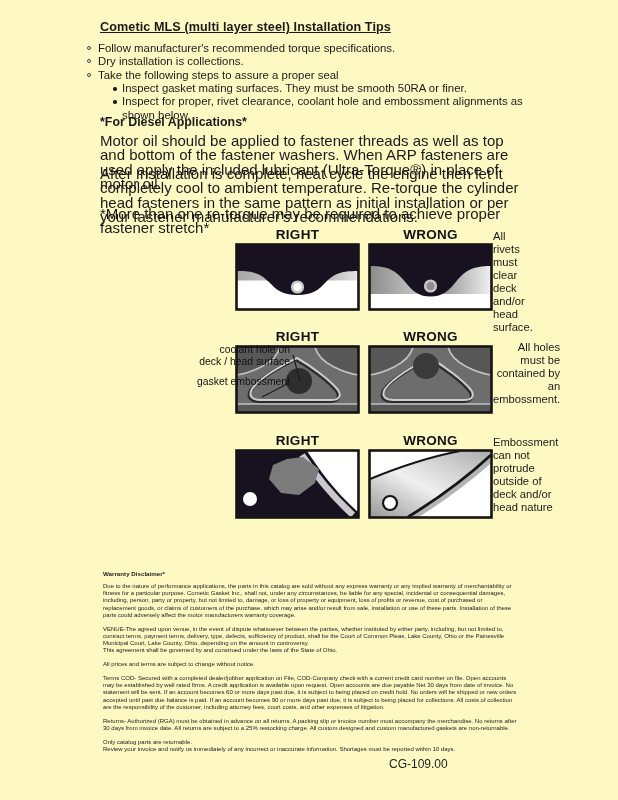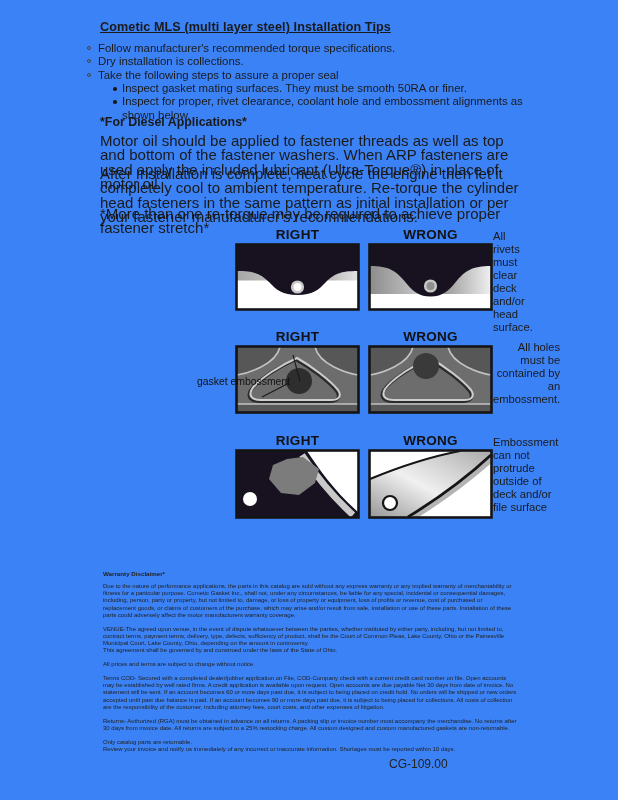--- a/index.html
+++ b/index.html
@@ -1,16 +1,16 @@
 <!DOCTYPE html>
 <html><head>
 <meta charset="utf-8">
 <style>
   html,body{margin:0;padding:0;background:#ffffff;}
-  .page{position:relative;width:618px;height:800px;background:#3b82f6;
+  .page{position:relative;width:618px;height:800px;background:#fef9c3;
         font-family:"Liberation Sans",sans-serif;color:#1a1a1a;overflow:hidden;}
   .title{position:absolute;left:100px;top:20px;font-size:12.6px;font-weight:bold;
          text-decoration:underline;letter-spacing:.1px;}
   .bullets{position:absolute;left:87px;top:42px;width:445px;}
   .bullet-item{position:relative;padding-left:11px;font-size:11.4px;line-height:13.3px;}
   .ring{position:absolute;left:0;top:4.2px;width:4px;height:4px;border:1px solid #444;
         border-radius:50%;box-sizing:border-box;}
   .sub-bullets{position:absolute;left:113px;top:82px;width:425px;}
   .sub-item{position:relative;padding-left:9px;font-size:11.4px;line-height:13.3px;}
   .dot{position:absolute;left:0;top:5px;width:3.6px;height:3.6px;background:#1a1a1a;border-radius:50%;}
@@ -158,20 +158,24 @@
             <path d="M62,13 C76,21 95,35 103,45 C107,51 104,55 96,55 L26,55 C17,55 13,51 17,44 C25,33 46,20 62,13 Z" fill="none" stroke="#cdcdcd" stroke-width="2.1"></path>
             <circle cx="58" cy="21" r="13" fill="#3a3a3a"></circle>
             <rect x="1.5" y="1.5" width="122" height="66" fill="none" stroke="#141414" stroke-width="2.6"></rect>
           </svg>
         </div>
       </div>
     </div>
     <div class="row-caption centered">All holes must be contained by an embossment.</div>
   </div>
 
+  <div class="diagram-label lbl-coolant">
+    <div>coolant hole on</div>
+    <div>deck / head surface</div>
+  </div>
   <div class="diagram-label lbl-emboss">
     <div>gasket embossment</div>
   </div>
   <svg class="leader-svg" width="260" height="80" viewBox="0 0 260 80">
     <line x1="183" y1="17" x2="190" y2="43" stroke="#1a1a1a" stroke-width="1.1"></line>
     <line x1="179" y1="45" x2="152" y2="59" stroke="#1a1a1a" stroke-width="1.1"></line>
   </svg>
 
   <div class="row row3 rowflex">
     <div class="row-panels">
@@ -204,21 +208,21 @@
             <path d="M2,30 C36,16 66,7 92,2 H123 V6 C97,30 66,52 40,68 H2 Z" fill="url(#g3w)"></path>
             <path d="M46,68 C72,52 100,31 123,11" fill="none" stroke="#b4b4b4" stroke-width="5"></path>
             <path d="M40,68 C66,52 97,30 123,6" fill="none" stroke="#151515" stroke-width="2.8"></path>
             <path d="M2,30 C36,16 66,7 92,2" fill="none" stroke="#151515" stroke-width="2.2"></path>
             <circle cx="22" cy="54" r="7" fill="#ffffff" stroke="#151515" stroke-width="2.2"></circle>
             <rect x="1.5" y="1.5" width="122" height="67" fill="none" stroke="#141414" stroke-width="2.6"></rect>
           </svg>
         </div>
       </div>
     </div>
-    <div class="row-caption" style="width:237px;">Embossment can not protrude outside of deck and/or file surface</div>
+    <div class="row-caption" style="width:237px;">Embossment can not protrude outside of deck and/or head nature</div>
   </div>
 
   <div class="legal">
     <div class="legal-h">Warranty Disclaimer*</div>
     <p>Due to the nature of performance applications, the parts in this catalog are sold without any express warranty or any implied warranty of merchantability or fitness for a particular purpose.  Cometic Gasket Inc., shall not, under any circumstances, be liable for any special, incidental or consequential damages, including, person, party or property, but not limited to, damage, or loss of property or equipment, loss of profits or revenue, cost of purchased or replacement goods, or claims of customers of the purchase, which may arise and/or result from sale, installation or use of these parts.  Installation of these parts could adversely affect the motor manufacturers warranty coverage.</p>
     <p class="tight">VENUE-The agreed upon venue, in the event of dispute whatsoever between the parties, whether instituted by either party, including, but not limited to, contract terms, payment terms, delivery, type, defects, sufficiency of product, shall be the Court of Common Pleas, Lake County, Ohio or the Painesville Municipal Court, Lake County, Ohio, depending on the amount in controversy.</p>
     <p class="gap-after">This agreement shall be governed by and construed under the laws of the State of Ohio.</p>
     <p>All prices and terms are subject to change without notice.</p>
     <p>Terms COD- Secured with a completed dealer/jobber application on File, COD-Company check with a current credit card number on file.  Open accounts may be established by well rated firms.  A credit application is available upon request.  Open accounts are due payable Net 30 days from date of invoice.  No statement will be sent.  If an account becomes 60 or more days past due, it is subject to being placed on credit hold.  No orders will be shipped or new orders accepted until past due balance is paid.  If an account becomes 90 or more days past due, it is subject to being placed for collections.  All costs of collection are the responsibility of the customer, including attorney fees, court costs, and other expenses of litigation.</p>
     <p>Returns- Authorized (RGA) must be obtained in advance on all returns.  A packing slip or invoice number must accompany the merchandise.  No returns after 30 days from invoice date.  All returns are subject to a 25% restocking charge.  All custom designed and custom manufactured gaskets are non-returnable.</p>

